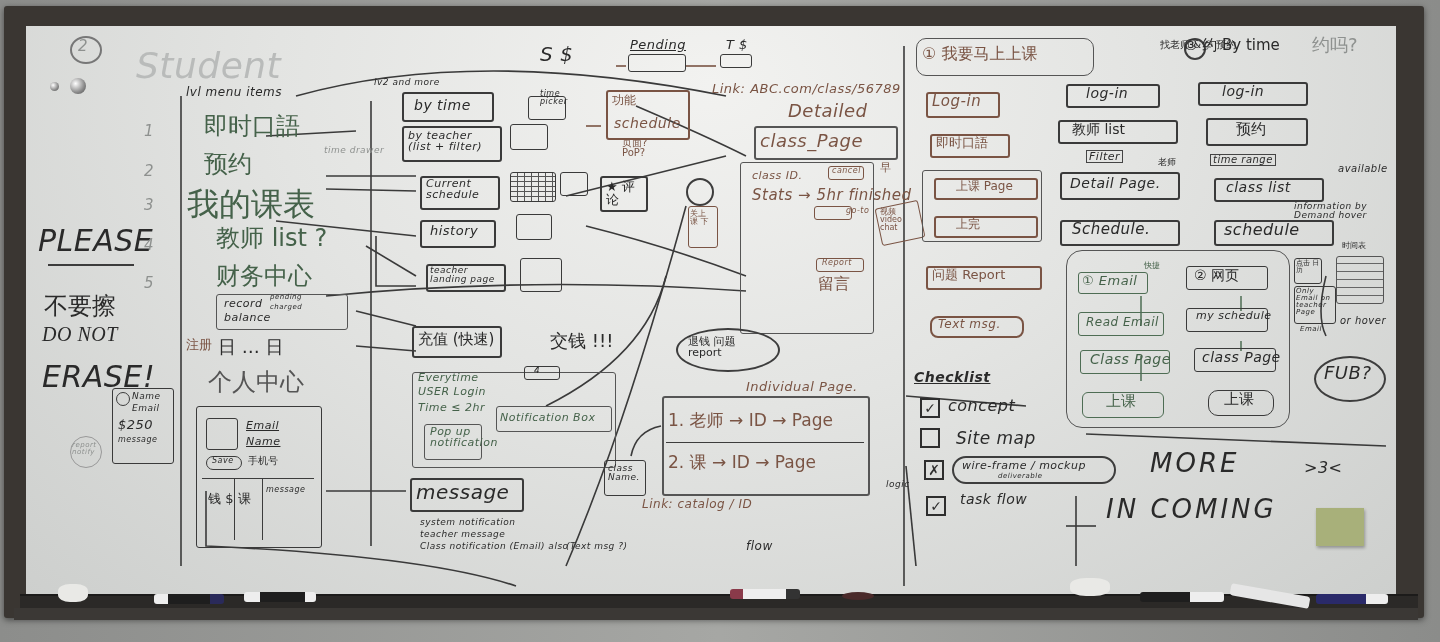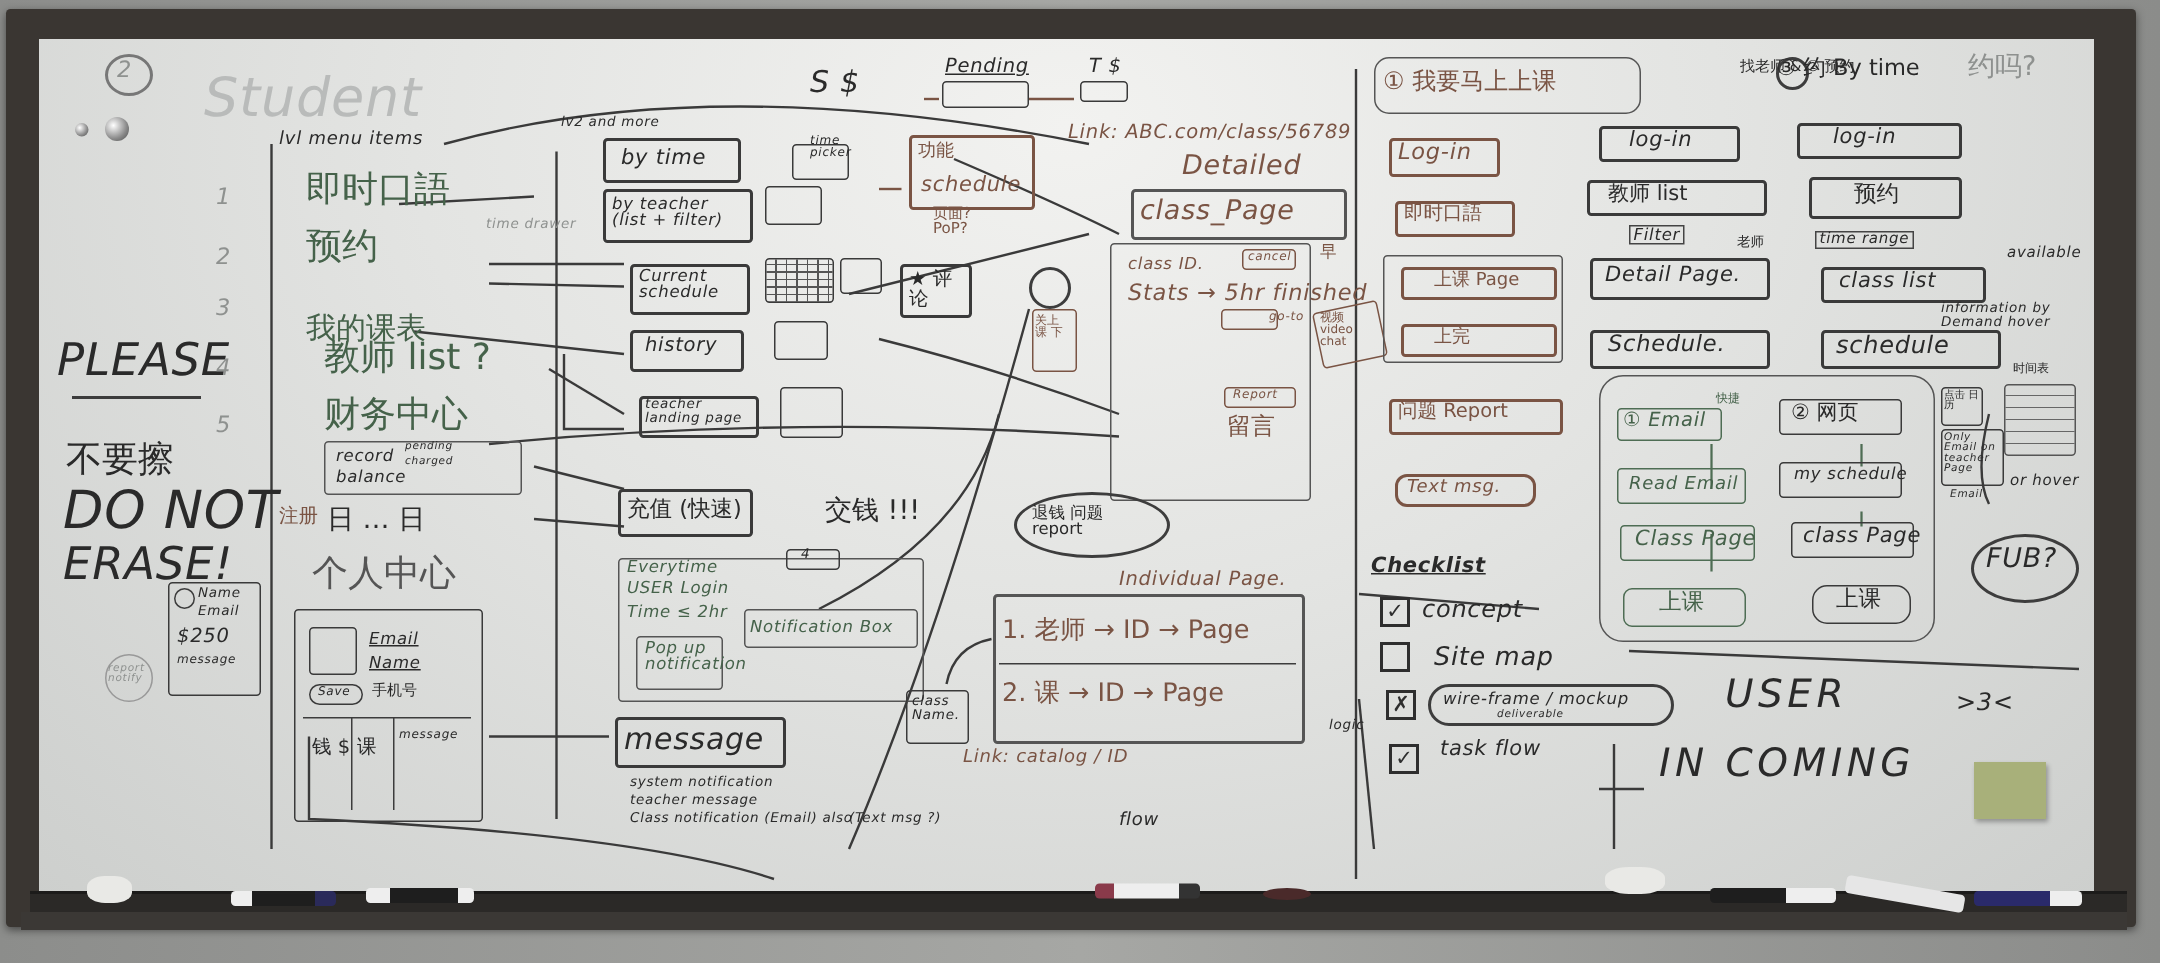--- a/index.html
+++ b/index.html
@@ -76,31 +76,31 @@
   <div class="circle" style="left:44px;top:10px;width:28px;height:24px;border-color:#777;"></div>
   <div class="t hw gry" style="left:52px;top:13px;font-size:15px;">2</div>
   <div class="magnet" style="left:24px;top:56px;width:9px;height:9px;"></div>
   <div class="magnet" style="left:44px;top:52px;width:16px;height:16px;"></div>
 
   <div class="t hw gry" style="left:110px;top:22px;font-size:36px;color:#b9bbba;">Student</div>
 
   <div class="t hw blk" style="left:12px;top:200px;font-size:30px;">PLEASE</div>
   <div class="line" style="left:22px;top:238px;width:86px;height:2px;"></div>
   <div class="t blk" style="left:18px;top:268px;font-size:24px;">不要擦</div>
-  <div class="t hw blk" style="left:16px;top:298px;font-size:35px;">DO NOT</div>
+  <div class="t hw blk" style="left:16px;top:298px;font-size:20px;font-family:Liberation Serif, serif;">DO NOT</div>
   <div class="t hw blk" style="left:16px;top:336px;font-size:30px;">ERASE!</div>
 
   <div class="t hw blk" style="left:160px;top:60px;font-size:12px;">lvl menu items</div>
   <div class="t hw gry" style="left:118px;top:98px;font-size:15px;">1</div>
   <div class="t grn" style="left:178px;top:88px;font-size:24px;">即时口語</div>
   <div class="t hw gry" style="left:298px;top:120px;font-size:9px;">time drawer</div>
   <div class="t hw gry" style="left:118px;top:138px;font-size:15px;">2</div>
   <div class="t grn" style="left:178px;top:126px;font-size:24px;">预约</div>
   <div class="t hw gry" style="left:118px;top:172px;font-size:15px;">3</div>
-  <div class="t grn" style="left:178px;top:162px;font-size:20px;margin-top:20px;">我的课表</div>
+  <div class="t grn" style="left:161px;top:162px;font-size:32px;">我的课表</div>
   <div class="t hw gry" style="left:118px;top:212px;font-size:15px;">4</div>
   <div class="t grn" style="left:190px;top:200px;font-size:24px;">教师 list ?</div>
   <div class="t hw gry" style="left:118px;top:250px;font-size:15px;">5</div>
   <div class="t grn" style="left:190px;top:238px;font-size:24px;">财务中心</div>
 
   <div class="box l" style="left:190px;top:268px;width:130px;height:34px;border-width:1px;"></div>
   <div class="t hw blk" style="left:198px;top:272px;font-size:11px;">record</div>
   <div class="t hw blk" style="left:244px;top:268px;font-size:7px;">pending</div>
   <div class="t hw blk" style="left:244px;top:278px;font-size:7px;">charged</div>
   <div class="t hw blk" style="left:198px;top:286px;font-size:11px;">balance</div>
@@ -298,21 +298,21 @@
   <div class="cb" style="left:894px;top:402px;"></div>
   <div class="t hw blk" style="left:930px;top:404px;font-size:17px;">Site map</div>
   <div class="cb" style="left:898px;top:434px;">✗</div>
   <div class="circle" style="left:926px;top:430px;width:160px;height:24px;border-radius:14px;"></div>
   <div class="t hw blk" style="left:936px;top:434px;font-size:11px;">wire-frame / mockup</div>
   <div class="t hw blk" style="left:972px;top:447px;font-size:7px;">deliverable</div>
   <div class="cb" style="left:900px;top:470px;">✓</div>
   <div class="t hw blk" style="left:934px;top:466px;font-size:14px;">task flow</div>
   <div class="t hw blk" style="left:860px;top:454px;font-size:9px;">logic</div>
 
-  <div class="t hw blk" style="left:1124px;top:424px;font-size:26px;letter-spacing:3px;">USER</div>
+  <div class="t hw blk" style="left:1124px;top:424px;font-size:26px;letter-spacing:3px;">MORE</div>
   <div class="t hw blk" style="left:1278px;top:434px;font-size:16px;">&gt;3&lt;</div>
   <div class="t hw blk" style="left:1080px;top:470px;font-size:26px;letter-spacing:3px;">IN COMING</div>
   <div class="sticky" style="left:1290px;top:482px;width:48px;height:38px;"></div>
 </div>
 
 <div class="tray"></div>
 <div class="tray-lip"></div>
 <div class="paper" style="left:58px;top:584px;width:30px;height:18px;"></div>
 <div class="marker" style="left:154px;top:594px;width:70px;background:linear-gradient(90deg,#eee 0 20%,#1e1e1e 20% 80%,#2a2a5a 80%);"></div>
 <div class="marker" style="left:244px;top:592px;width:72px;background:linear-gradient(90deg,#eee 0 22%,#1e1e1e 22% 85%,#eee 85%);"></div>

